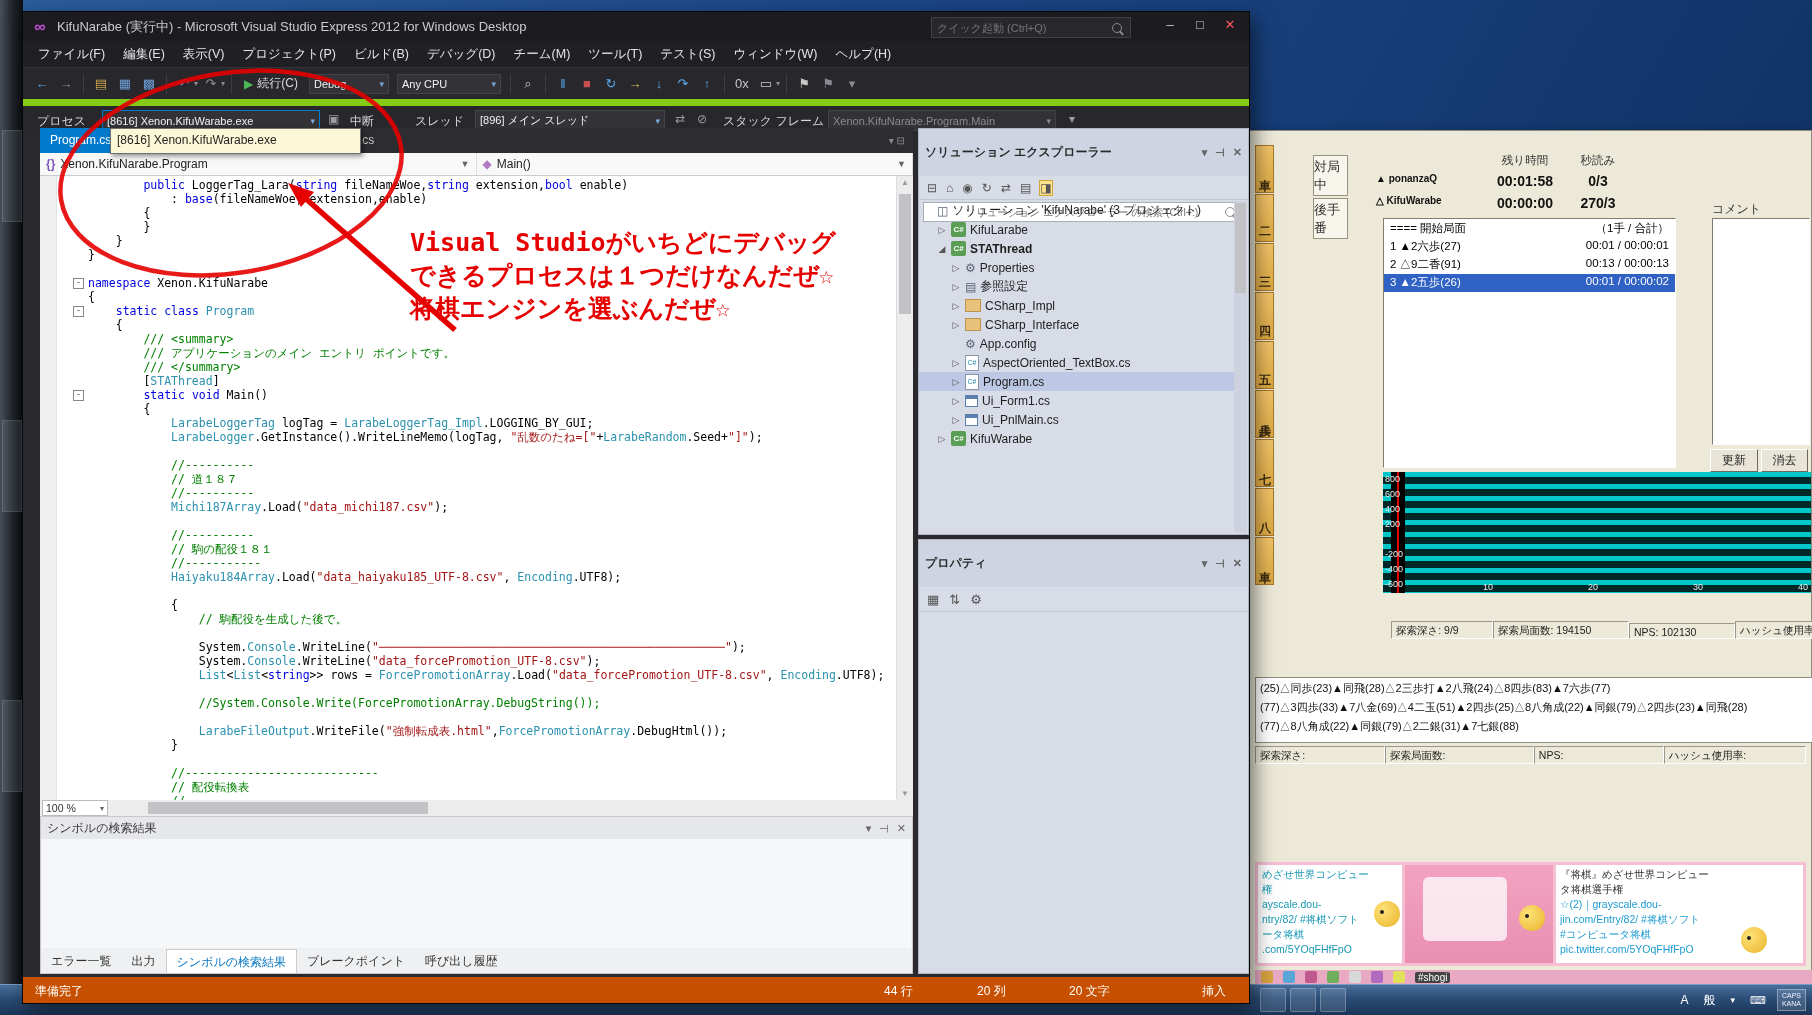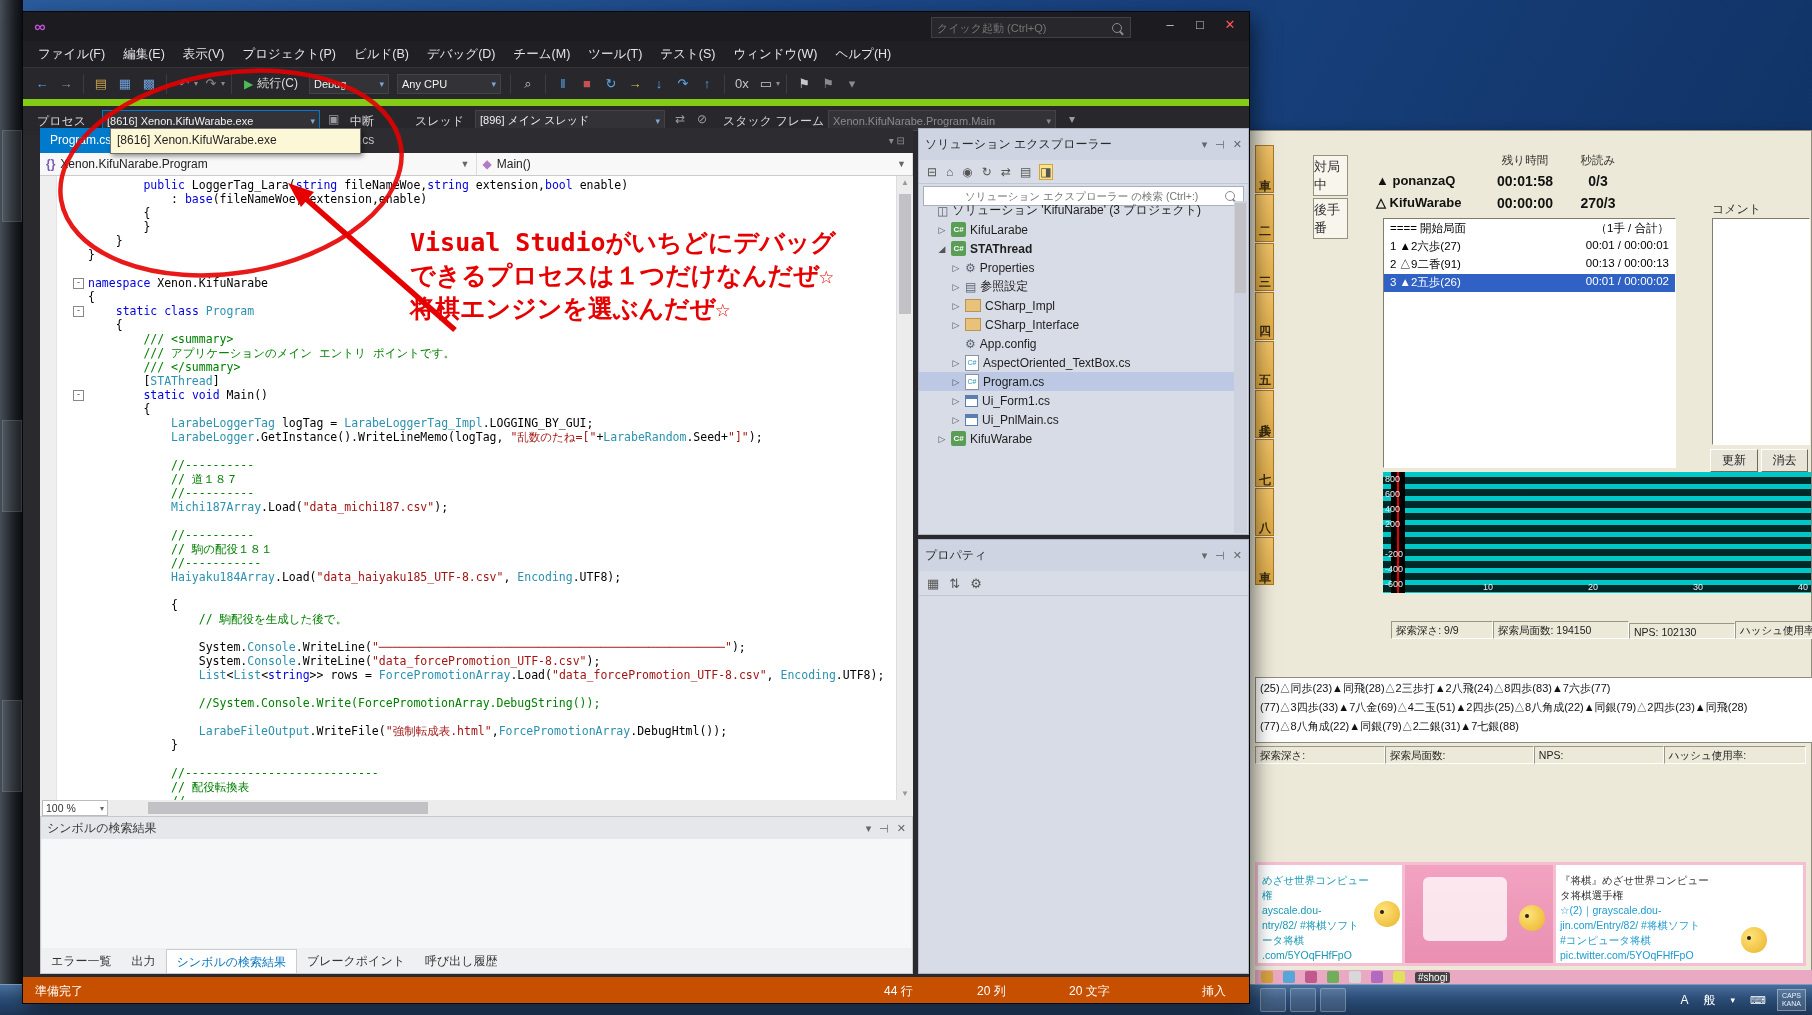--- a/index.html
+++ b/index.html
@@ -21,42 +21,42 @@
   
   .shogi{position:absolute;left:1249px;top:130px;width:561px;height:855px;z-index:2;
     background:#ece9d8;border:1px solid #8f8b7d;box-shadow:-3px 3px 10px rgba(0,0,0,.45);font-family:"Liberation Sans",sans-serif;}
   .sg-strip{position:absolute;left:5px;top:14px;width:28px;}
   .sg-cell{height:46px;border:1px solid #a8762a;margin-bottom:1px;background:linear-gradient(#f1c369,#dca943);
     display:flex;align-items:center;justify-content:center;font-weight:bold;color:#3a2a10;font-size:12px;
     writing-mode:vertical-rl;text-orientation:upright;}
   .sg-status{position:absolute;left:63px;top:24px;width:35px;}
   .sg-status div{height:39px;border:1px solid #97927f;background:#f8f5ec;display:flex;align-items:center;justify-content:center;font-size:13px;color:#333;margin-bottom:2px;}
   .sg-hlabel{position:absolute;top:22px;font-size:11.5px;color:#333;text-align:center;}
-  .sg-name{position:absolute;left:126px;width:110px;font-weight:bold;font-size:13px;color:#111;white-space:nowrap;}
+  .sg-name{position:absolute;left:126px;width:110px;font-weight:bold;font-size:10px;color:#111;white-space:nowrap;}
   .sg-time{position:absolute;left:237px;width:76px;text-align:center;font-weight:bold;font-size:14px;color:#111;}
   .sg-byo{position:absolute;left:318px;width:60px;text-align:center;font-weight:bold;font-size:14px;color:#111;}
   .sunken{border:1px solid;border-color:#7f7d70 #fff #fff #7f7d70;}
   .sg-moves{position:absolute;left:133px;top:87px;width:291px;height:248px;background:#fff;font-size:11.5px;color:#000;overflow:hidden;}
   .sg-mhdr{display:flex;justify-content:space-between;padding:2px 6px;white-space:nowrap;}
   .sg-mrow{display:flex;justify-content:space-between;padding:1px 6px;height:16px;white-space:nowrap;}
   .sg-mrow.sel{background:#2f62c4;color:#fff;}
   .sg-comment-lbl{position:absolute;left:462px;top:70px;font-size:12px;color:#333;}
   .sg-comment{position:absolute;left:462px;top:87px;width:96px;height:225px;background:#fff;}
   .beige-btn{position:absolute;top:318px;height:21px;background:#e8e4d8;border:1px solid;border-color:#fff #6d6a5d #6d6a5d #fff;font-size:12px;color:#222;text-align:center;line-height:20px;}
   .sg-graph{position:absolute;left:133px;top:341px;width:428px;height:121px;background:#000;overflow:hidden;}
   .sg-graph .stripes{position:absolute;inset:0;background:repeating-linear-gradient(180deg,#00d9d9 0 5px,#012b2b 5px 12px);opacity:.92;}
   .sg-graph .band{position:absolute;left:8px;top:0;width:14px;height:100%;background:#000;}
   .sg-graph .redline{position:absolute;left:14px;top:0;width:2px;height:100%;background:#e60000;}
   .sg-graph .ylab{position:absolute;left:2px;font-size:9px;color:#eee;z-index:4;}
   .sg-graph .xlab{position:absolute;bottom:1px;font-size:9px;color:#eee;z-index:4;}
   .sg-stats{position:absolute;display:flex;height:18px;}
   .sg-stat{border:1px solid;border-color:#9a978a #fff #fff #9a978a;background:#ece9d8;font-size:10.5px;color:#222;padding:2px 0 0 4px;white-space:nowrap;overflow:hidden;}
   .sg-pv{position:absolute;left:5px;top:546px;width:551px;height:62px;background:#fff;border:1px solid #8f8b7d;font-size:11px;line-height:19px;color:#111;padding:1px 4px;white-space:nowrap;overflow:hidden;}
   .sg-tweets{position:absolute;left:5px;top:731px;width:551px;height:104px;background:#f5bed2;display:flex;gap:3px;padding:3px;box-sizing:border-box;}
-  .tw-card{background:#fff;font-size:10.5px;line-height:15px;padding:8px 4px;position:relative;overflow:hidden;}
+  .tw-card{background:#fff;font-size:10.5px;line-height:15px;padding:2px 4px;position:relative;overflow:hidden;}
   .tw-card.c1{width:136px;color:#1899b5;}
   .tw-card.c2{width:140px;background:linear-gradient(#f2a3c0,#e98fb2);}
   .tw-card.c3{flex:1;color:#333;}
   .tw-blob{position:absolute;left:18px;top:12px;width:84px;height:64px;background:rgba(255,255,255,.75);border-radius:6px;}
   .fish{position:absolute;width:26px;height:26px;border-radius:50%;background:radial-gradient(circle at 35% 35%,#ffe37a,#e8b32a);}
   .fish::after{content:"";position:absolute;width:4px;height:4px;background:#222;border-radius:50%;left:6px;top:9px;}
   .sg-chips{position:absolute;left:5px;top:839px;width:551px;height:14px;background:#e9a9c3;display:flex;align-items:center;gap:10px;padding-left:6px;}
   .chip{width:12px;height:12px;border-radius:2px;display:inline-block;}
   .chip-label{font-size:10px;color:#fff;background:#444;padding:0 3px;border-radius:2px;}
   
@@ -111,21 +111,21 @@
   .bpanel{position:absolute;left:17px;top:804px;width:873px;height:158px;background:#eff0f2;border:1px solid #c8c8cc;box-sizing:border-box;}
   .bpanel-hdr{height:22px;display:flex;align-items:center;padding:0 6px;font-size:12px;color:#3a3a3a;background:#e6e7ea;}
   .hdr-icons{margin-left:auto;display:flex;gap:8px;color:#666;font-size:11px;}
   .pin{display:inline-block;transform:rotate(90deg);}
   .bpanel-body{position:absolute;left:1px;right:1px;top:22px;bottom:25px;background:#f6f7f9;}
   .bpanel-tabs{position:absolute;left:0;bottom:0;height:24px;display:flex;font-size:12px;color:#333;}
   .btab{padding:4px 10px;}
   .btab.active{background:#fff;color:#0a78c4;border:1px solid #ccc;border-bottom:none;}
   .dock{position:absolute;left:895px;top:116px;width:331px;height:846px;}
   .se{position:absolute;left:0;top:0;width:331px;height:407px;background:#d8dce6;border:1px solid #b0b6c4;box-sizing:border-box;}
-  .panel-hdr{height:23px;font-size:12px;color:#2a2a2a;display:flex;align-items:center;padding:4px 6px;background:#ced4e2;}
+  .panel-hdr{height:23px;font-size:12px;color:#2a2a2a;display:flex;align-items:center;padding:12px 6px;background:#ced4e2;font-weight:bold;}
   .se-tool{height:23px;display:flex;gap:9px;align-items:center;padding:0 8px;color:#555;font-size:12px;border-bottom:1px solid #c2c7d4;}
   .se-tool .active-ico{background:#fce28a;outline:1px solid #d0a53a;}
   .se-search{margin:2px 4px;height:18px;background:#fff;border:1px solid #a8aebc;display:flex;align-items:center;padding-left:37px;}
   .se-search input{flex:1;border:none;outline:none;font-size:10.5px;color:#444;padding:0 4px;background:transparent;font-family:"Liberation Sans",sans-serif;}
   .tree{position:absolute;top:72px;bottom:0;left:0;right:14px;overflow:hidden;font-size:12px;color:#1e1e1e;}
   .trow{height:19px;display:flex;align-items:center;gap:4px;white-space:nowrap;}
   .trow.sel{background:#bdc8e4;}
   .arr{width:10px;font-size:9px;color:#555;text-align:center;}
   .pico{width:15px;height:15px;background:#5a9e56;color:#fff;font-size:8px;font-weight:bold;text-align:center;line-height:15px;border-radius:2px;flex:none;}
   .csf{width:12px;height:14px;background:#fff;border:1px solid #8a94a8;color:#2b91af;font-size:7px;text-align:center;line-height:13px;flex:none;}
@@ -292,20 +292,21 @@
         <span class="chip" style="background: rgb(216, 216, 216);"></span>
         <span class="chip" style="background: rgb(176, 106, 192);"></span>
         <span class="chip" style="background: rgb(224, 224, 90);"></span>
         <span class="chip-label">#shogi</span>
       </div>
   </div>
 
   <div class="vs">
     <div class="vs-title">
       <span class="vs-logo">∞</span>
+      <span>KifuNarabe (実行中) - Microsoft Visual Studio Express 2012 for Windows Desktop</span>
       <div class="quicklaunch">
         <input readonly="" placeholder="クイック起動 (Ctrl+Q)" style="">
         <span class="mag"></span>
       </div>
       <div class="winbtns">
         <span class="winbtn">–</span>
         <span class="winbtn">□</span>
         <span class="winbtn close">✕</span>
       </div>
     </div>

